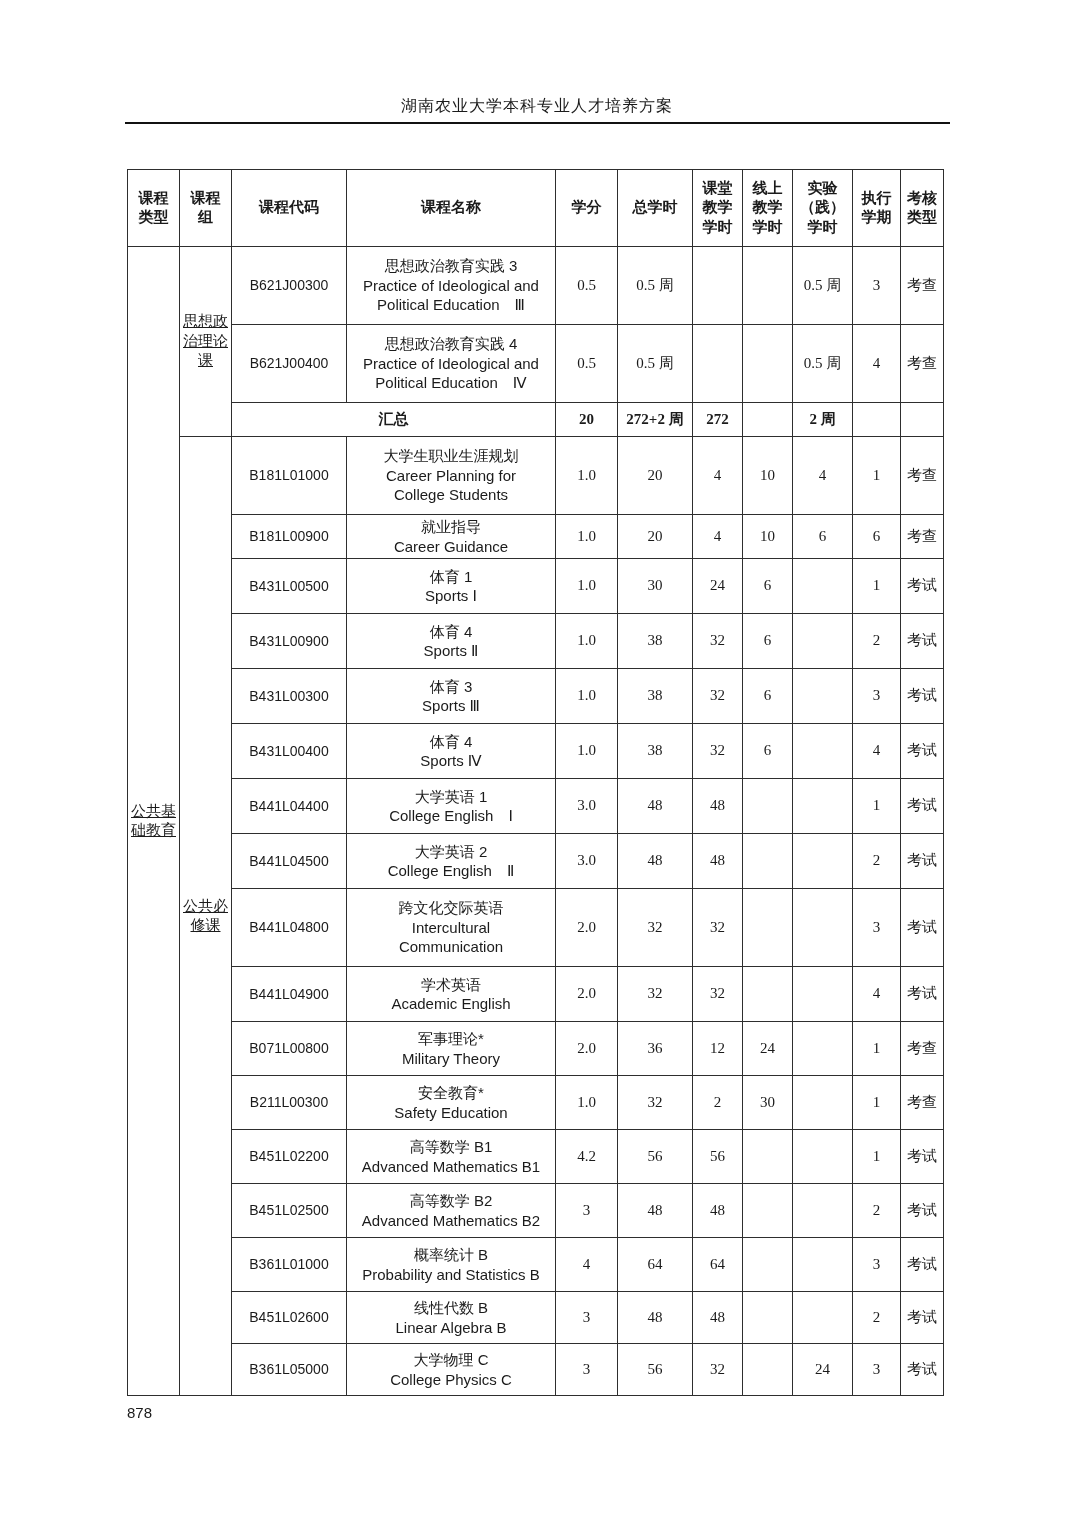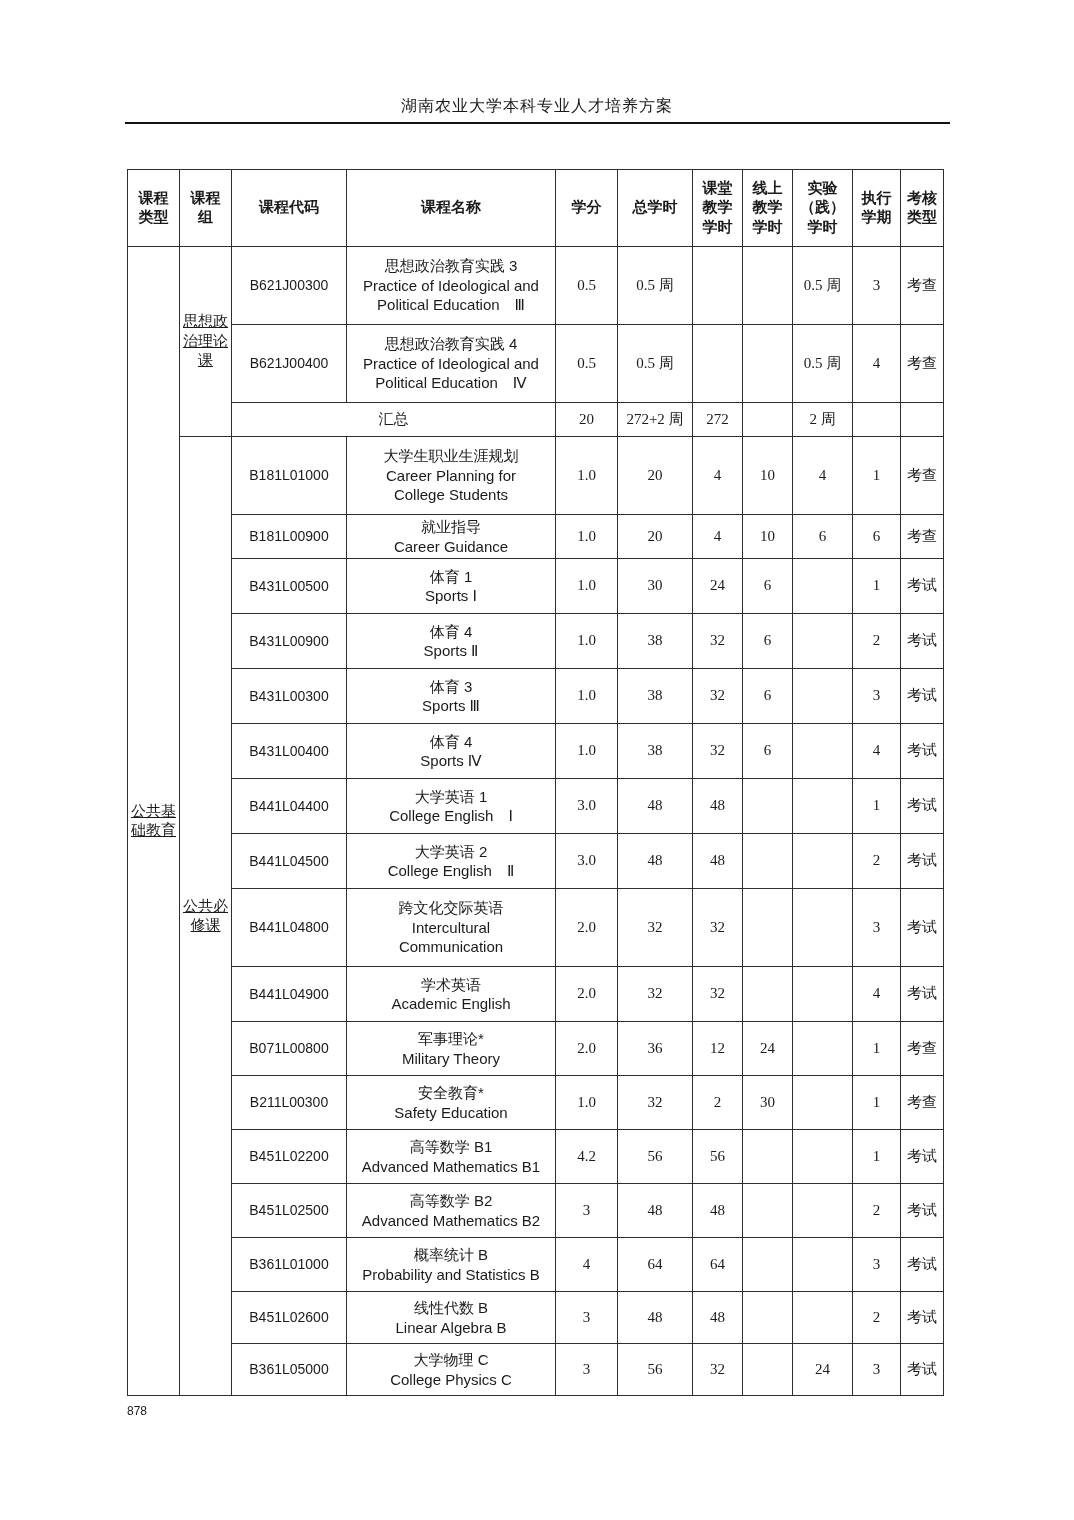--- a/index.html
+++ b/index.html
@@ -26,27 +26,27 @@
     border: 1.5px solid #2e2e2e;
     text-align: center; vertical-align: middle;
     white-space: pre-line; line-height: 1.3;
     overflow: hidden; padding: 1px 2px;
   }
   table.courses th { font-weight: bold; padding: 1px 3px; }
   td.vlabel { padding: 0 9px; line-height: 1.45; text-decoration: underline; }
   td.code { font-family: "Liberation Sans", sans-serif; font-size: 14px; }
   td.name { font-family: "Liberation Sans", sans-serif; font-size: 15px; padding: 1px 4px; line-height: 1.35; margin-left: 24px; }
   td.num  { font-family: "Liberation Serif", serif; }
-  tr.summary td { font-weight: normal; }
+  tr.summary td { font-weight: bold; }
   .h77 { height: 77px; } .h78 { height: 78px; } .h57 { height: 44px; }
   .h55 { height: 55px; } .h54 { height: 54px; } .h52 { height: 52px; }
   .h34 { height: 34px; }
   .page-number {
     position: absolute; top: 1404px; left: 127px;
-    font-family: "Liberation Sans", sans-serif; font-size: 12px;
+    font-family: "Liberation Sans", sans-serif; font-size: 15px;
   }
 </style>
 </head>
 <body>
 
 <div class="page">
 
   <div class="doc-title">湖南农业大学本科专业人才培养方案</div>
   <div class="title-rule"></div>
 

